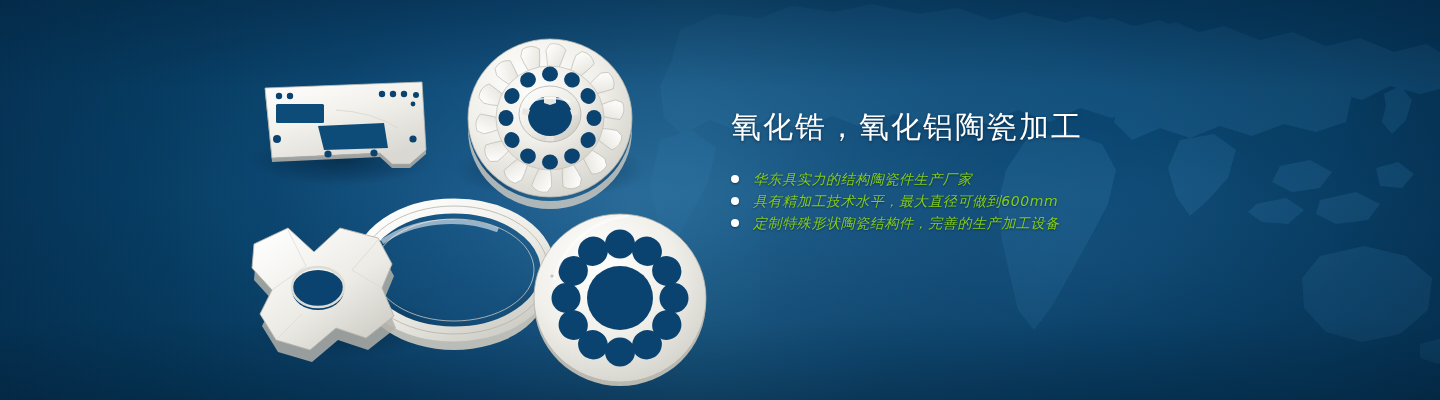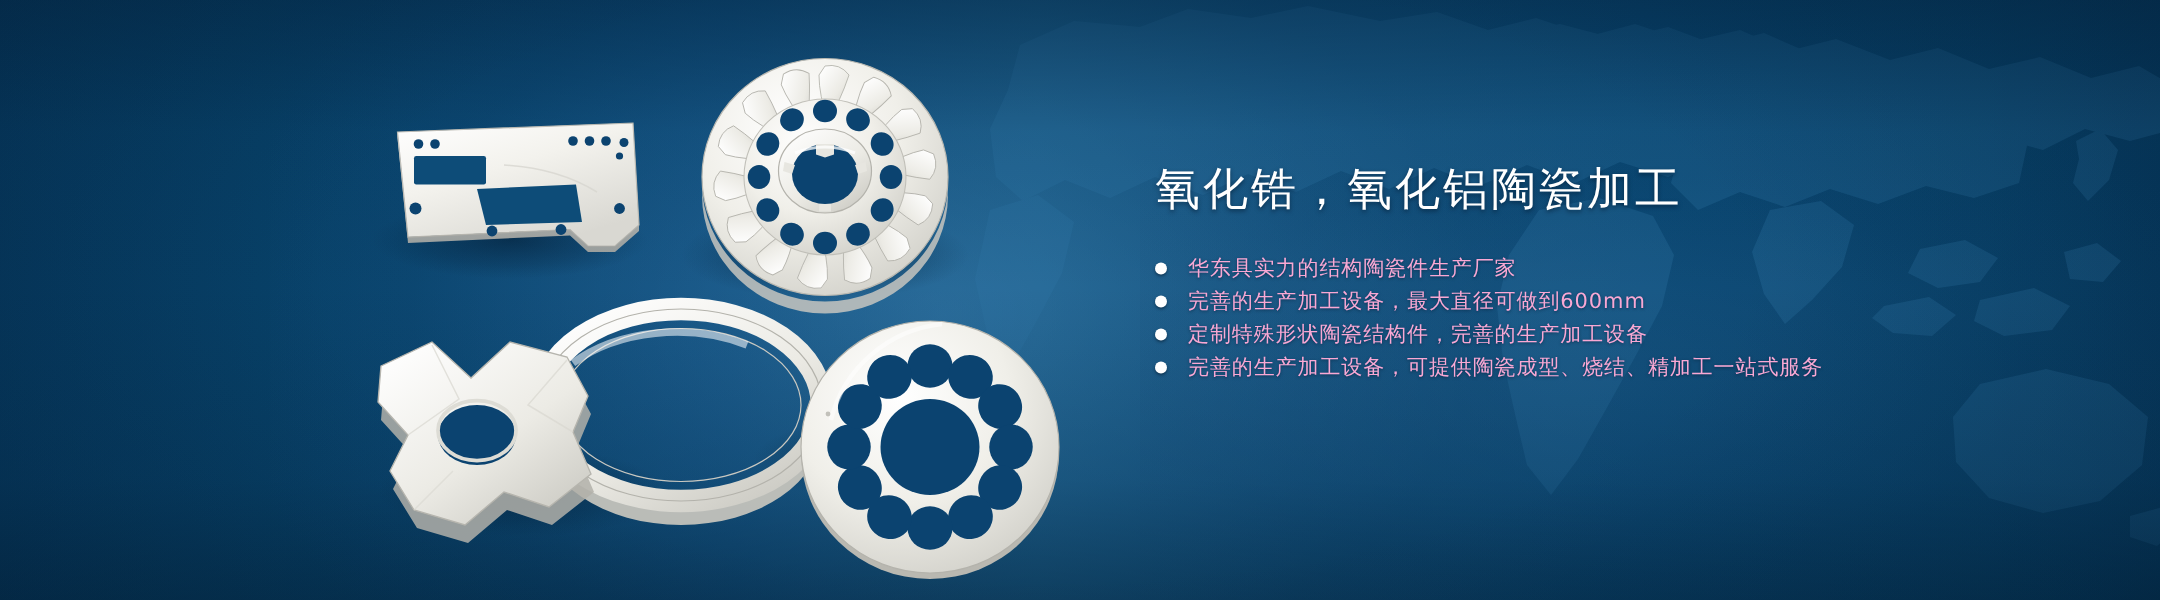--- a/index.html
+++ b/index.html
@@ -87,21 +87,21 @@
     left: 232px;
     top: 38px;
     width: 490px;
     height: 345px;
   }
   .products svg { display: block; overflow: visible; }
 
   
   .copy {
     position: absolute;
-    left: 770px;
+    left: 731px;
     top: 108px;
     width: 620px;
   }
   .headline {
     font-size: 30px;
     line-height: 1.25;
     letter-spacing: 2px;
     color: #ffffff;
     font-weight: 400;
     margin: 0 0 22px 0;
@@ -125,24 +125,25 @@
     height: 8px;
     border-radius: 50%;
     background: #ffffff;
     flex: 0 0 8px;
     margin-right: 14px;
     box-shadow: 0 1px 2px rgba(0,15,30,0.5);
   }
   .bullet-text {
     font-size: 14px;
     line-height: 22px;
-    color: #f9a8d4;
+    color: #84cc16;
     letter-spacing: 0.6px;
     white-space: nowrap;
     text-shadow: 0 1px 2px rgba(0,18,36,0.5);
+    font-style: italic;
   }
 </style>
 </head>
 <body>
 
 <div class="banner">
 
   <div class="bg-base"></div>
   <div class="bg-glow"></div>
   <div class="bg-glow2"></div>
@@ -352,26 +353,22 @@
   <div class="copy">
     <h1 class="headline">氧化锆，氧化铝陶瓷加工</h1>
 
     <ul class="bullets">
       <li class="bullet">
         <span class="dot"></span>
         <span class="bullet-text">华东具实力的结构陶瓷件生产厂家</span>
       </li>
       <li class="bullet">
         <span class="dot"></span>
-        <span class="bullet-text">完善的生产加工设备，最大直径可做到600mm</span>
+        <span class="bullet-text">具有精加工技术水平，最大直径可做到600mm</span>
       </li>
       <li class="bullet">
         <span class="dot"></span>
         <span class="bullet-text">定制特殊形状陶瓷结构件，完善的生产加工设备</span>
       </li>
-      <li class="bullet">
-        <span class="dot"></span>
-        <span class="bullet-text">完善的生产加工设备，可提供陶瓷成型、烧结、精加工一站式服务</span>
-      </li>
     </ul>
   </div>
 
 </div>
 
 </body></html>

